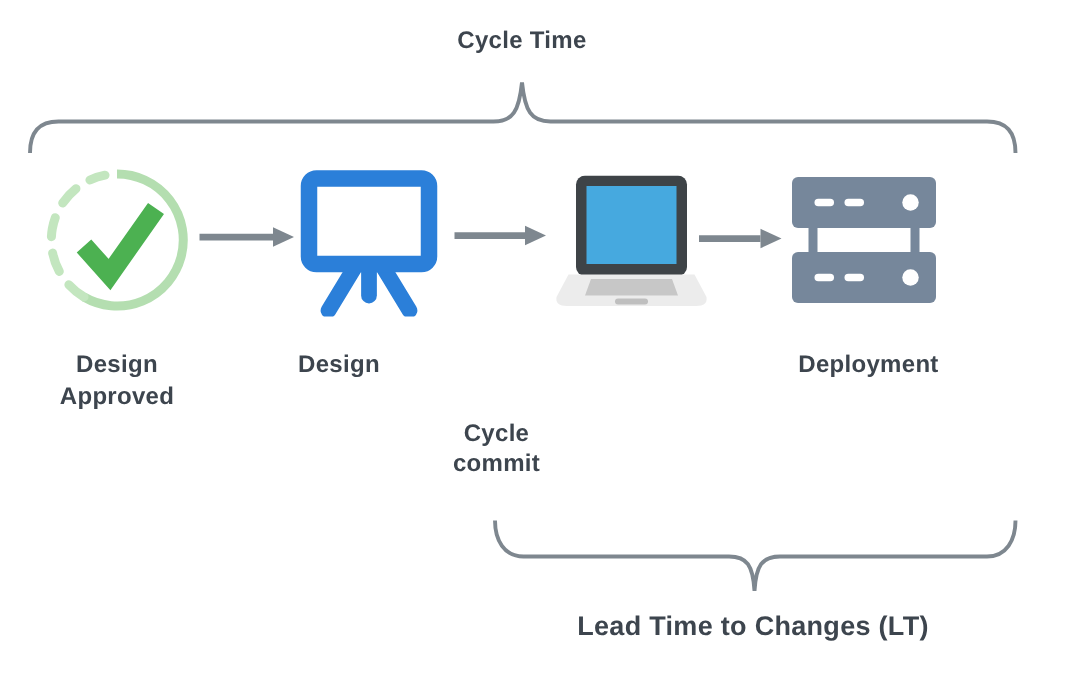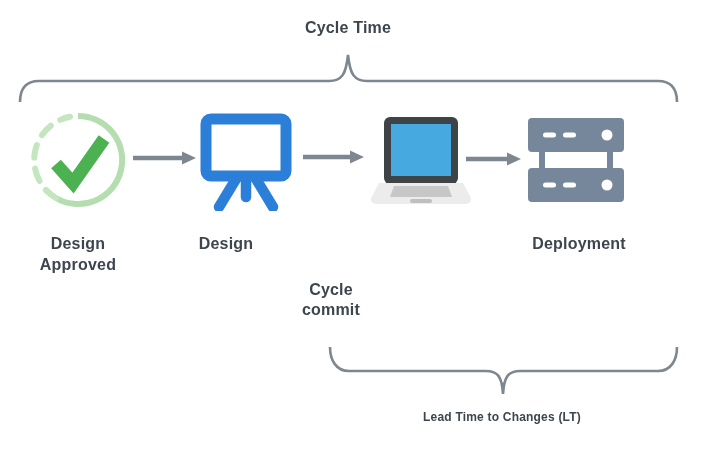--- a/index.html
+++ b/index.html
@@ -83,15 +83,15 @@
     <rect x="35" y="65.5" width="13" height="5" rx="2.5" fill="#ffffff"></rect>
     <circle cx="79" cy="68" r="5.5" fill="#ffffff"></circle>
   </svg>
 
   <div class="lbl" style="left:28px;top:233px;width:100px;">Design Approved</div>
   <div class="lbl" style="left:176px;top:233px;width:100px;">Design</div>
   <div class="lbl" style="left:529px;top:233px;width:100px;">Deployment</div>
 
   <div class="lbl" style="left:291px;top:280px;width:80px;line-height:20px;">Cycle commit</div>
 
-  <div class="lbl" style="left:352px;top:407px;width:300px;font-size:12px;">Lead Time to Changes (LT)</div>
+  <div class="lbl" style="left:352px;top:407px;width:300px;font-size:18px;">Lead Time to Changes (LT)</div>
 
 </div>
 
 </body></html>

